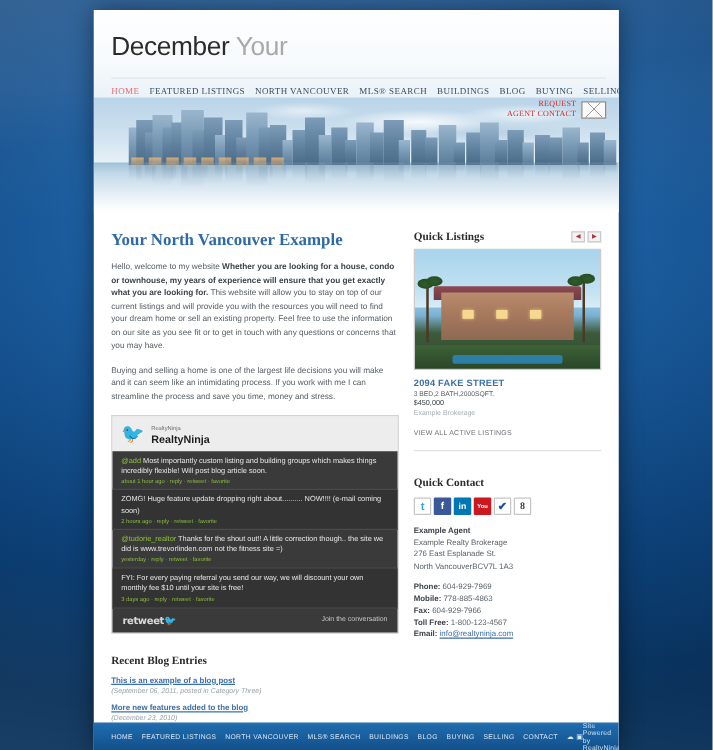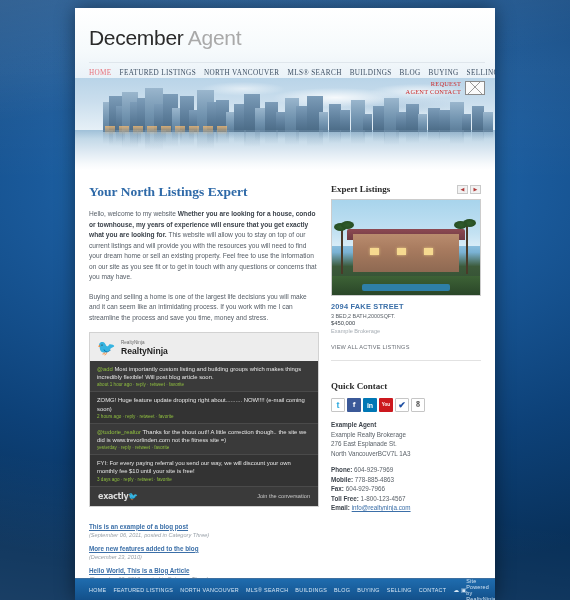--- a/index.html
+++ b/index.html
@@ -300,21 +300,21 @@
 </head>
 <body>
 
 <div class="bg-streaks"></div>
 
 <div class="page">
 
   <div class="header">
     <div class="logo">
       <span class="b">December</span>
-      <span class="g">Agent</span>
+      <span class="g">Your</span>
     </div>
     <div class="navbar" id="navbar">
       <a class="nav-item active">HOME</a>
         <a class="nav-item">FEATURED LISTINGS</a>
         <a class="nav-item">NORTH VANCOUVER</a>
         <a class="nav-item">MLS® SEARCH</a>
         <a class="nav-item">BUILDINGS</a>
         <a class="nav-item">BLOG</a>
         <a class="nav-item">BUYING</a>
         <a class="nav-item">SELLING</a>
@@ -421,21 +421,21 @@
       <div class="glow" style="left: 86px; width: 10px;"></div>
       <div class="glow" style="left: 100px; width: 10px;"></div>
       <div class="glow" style="left: 114px; width: 10px;"></div>
       <div class="glow" style="left: 128px; width: 10px;"></div>
       <div class="glow" style="left: 142px; width: 10px;"></div>
     </div>
 
   <div class="content">
 
     <div class="col-main">
-      <h1 class="title">Your North Listings Expert</h1>
+      <h1 class="title">Your North Vancouver Example</h1>
 
       <p class="intro">
         <span>Hello, welcome to my website </span><b>Whether you are looking for a house, condo or townhouse, my years of experience will ensure that you get exactly what you are looking for.</b><span> This website will allow you to stay on top of our current listings and will provide you with the resources you will need to find your dream home or sell an existing property. Feel free to use the information on our site as you see fit or to get in touch with any questions or concerns that you may have.</span>
       </p>
       <p class="intro">Buying and selling a home is one of the largest life decisions you will make and it can seem like an intimidating process. If you work with me I can streamline the process and save you time, money and stress.</p>
 
       <div class="tw">
         <div class="tw-head">
           <div class="tw-bird">🐦</div>
           <div>
@@ -456,46 +456,47 @@
               <div class="tweet-txt"><a>@tudorie_realtor</a><span> Thanks for the shout out!! A little correction though.. the site we did is www.trevorlinden.com not the fitness site =)</span></div>
               <div class="tweet-meta">yesterday · reply · retweet · favorite</div>
             </div>
             <div class="tweet">
               <div class="tweet-txt"><span>FYI: For every paying referral you send our way, we will discount your own monthly fee $10 until your site is free!</span></div>
               <div class="tweet-meta">3 days ago · reply · retweet · favorite</div>
             </div>
           </div>
         <div class="tw-foot">
           <div class="tw-logo">
-            <span>exactly</span><span>🐦</span>
+            <span>retweet</span><span>🐦</span>
           </div>
           <div class="tw-join">Join the conversation</div>
         </div>
       </div>
 
+      <h2 class="sec">Recent Blog Entries</h2>
       <div id="bloglist">
           <div class="blog-item">
             <a class="blog-link">This is an example of a blog post</a>
             <div class="blog-date">(September 06, 2011, posted in Category Three)</div>
           </div>
           <div class="blog-item">
             <a class="blog-link">More new features added to the blog</a>
             <div class="blog-date">(December 23, 2010)</div>
           </div>
           <div class="blog-item">
             <a class="blog-link">Hello World, This is a Blog Article</a>
             <div class="blog-date">(December 20, 2010, posted in Category Three)</div>
           </div>
         </div>
     </div>
 
     <div class="col-side">
 
       <div class="side-head">
-        <h2 class="side-title">Expert Listings</h2>
+        <h2 class="side-title">Quick Listings</h2>
         <div class="arrows">
           <div class="arrow">◀</div>
           <div class="arrow">▶</div>
         </div>
       </div>
 
       <div class="listing-img">
         <div class="li-sky"></div>
         <div class="li-ground"></div>
         <div class="li-roof"></div>

